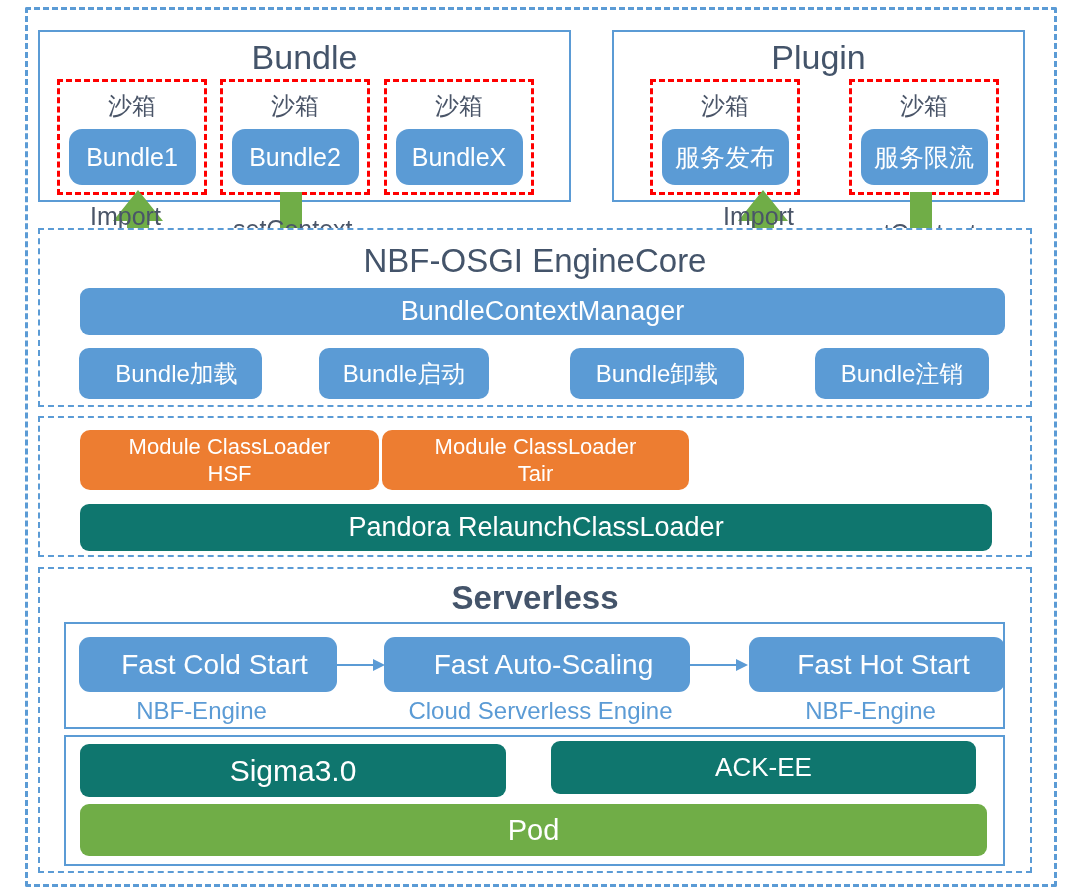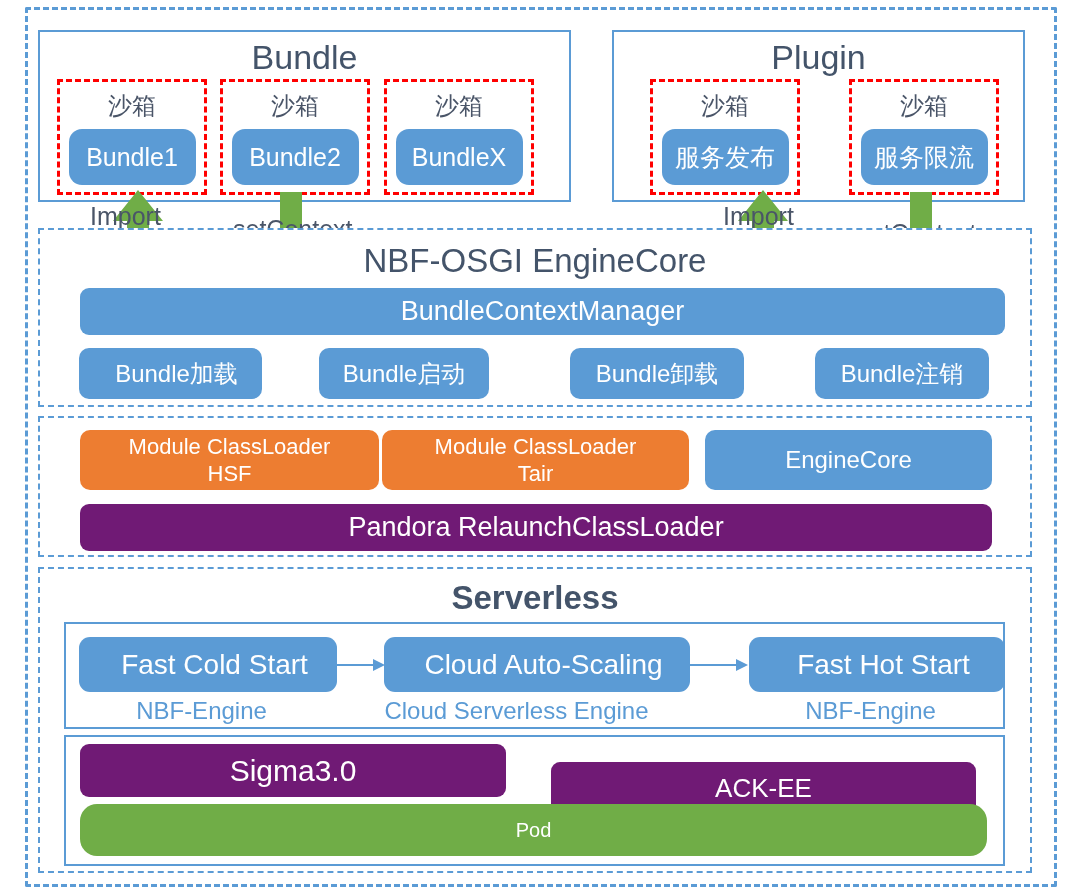--- a/index.html
+++ b/index.html
@@ -23,21 +23,21 @@
   .sandbox .chip{margin-top:7px;width:127px;height:56px;}
   
   .conn-arrow{position:absolute;width:50px;height:99px;}
   .conn-label{position:absolute;font-size:25px;color:#4A5568;line-height:1.2;white-space:pre-line;}
   
   .dashed-section{position:absolute;left:38px;width:990px;border:2px dashed #5B9BD5;background:#fff;}
   .section-title{position:absolute;left:0;right:0;text-align:center;font-size:33px;color:#44546A;}
   .bar{position:absolute;display:flex;align-items:center;justify-content:center;
     border-radius:9px;color:#fff;font-size:27px;}
   .bar.blue{background:#5B9BD5;}
-  .bar.orange{background:#701a75;}
+  .bar.orange{background:#0f766e;}
   .bar.green{background:#70AD47;}
   .action{position:absolute;top:118px;height:51px;background:#5B9BD5;border-radius:10px;
     display:flex;align-items:center;justify-content:center;color:#fff;font-size:24px;}
   .module{position:absolute;top:12px;height:60px;border-radius:10px;
     display:flex;align-items:center;justify-content:center;color:#fff;font-size:22px;
     line-height:1.25;text-align:center;white-space:pre-line;}
   .module.orange{background:#ED7D31;}
   .module.blue{background:#5B9BD5;font-size:24px;}
   
   .inner-box{position:absolute;border:2px solid #5B9BD5;background:#fff;}
@@ -118,38 +118,37 @@
     <div class="action" style="left:279px;width:170px;">Bundle启动</div>
     <div class="action" style="left:530px;width:174px;">Bundle卸载</div>
     <div class="action" style="left:775px;width:174px;">Bundle注销</div>
   </section>
 
   <section class="dashed-section" style="top:416px;height:137px;">
     <div class="module orange" style="left:40px;width:299px;">Module ClassLoader
 HSF</div>
     <div class="module orange" style="left:342px;width:307px;">Module ClassLoader
 Tair</div>
-    <div class="module blue" style="left:665px;width:287px;">EngineCore</div>
     <div class="bar orange" style="left:40px;top:86px;width:912px;height:47px;">Pandora RelaunchClassLoader</div>
   </section>
 
   <section class="dashed-section" style="top:567px;height:302px;">
     <div class="section-title" style="top:10px;font-weight:bold;">Serverless</div>
 
     <div class="inner-box" style="left:24px;top:53px;width:937px;height:103px;">
       <div class="step" style="left:13px;width:245px;">Fast Cold Start</div>
       <div class="connector" style="left:260px;width:56px;"></div>
-      <div class="step" style="left:318px;width:293px;">Cloud Auto-Scaling</div>
+      <div class="step" style="left:318px;width:293px;">Fast Auto-Scaling</div>
       <div class="connector" style="left:613px;width:66px;"></div>
       <div class="step" style="left:683px;width:243px;">Fast Hot Start</div>
       <div class="step-label" style="left:13px;width:245px;">NBF-Engine</div>
-      <div class="step-label" style="left:304px;width:293px;">Cloud Serverless Engine</div>
+      <div class="step-label" style="left:328px;width:293px;">Cloud Serverless Engine</div>
       <div class="step-label" style="left:683px;width:243px;">NBF-Engine</div>
     </div>
 
     <div class="inner-box" style="left:24px;top:166px;width:937px;height:127px;">
       <div class="bar orange" style="left:14px;top:7px;width:426px;height:53px;font-size:30px;">Sigma3.0</div>
-      <div class="bar orange" style="left:485px;top:25px;width:425px;height:53px;font-size:26px;">ACK-EE</div>
-      <div class="bar green" style="left:14px;top:67px;width:907px;height:52px;font-size:20px;border-radius:17px;">Pod</div>
+      <div class="bar orange" style="left:485px;top:4px;width:425px;height:53px;font-size:26px;">ACK-EE</div>
+      <div class="bar green" style="left:14px;top:67px;width:907px;height:52px;font-size:29px;">Pod</div>
     </div>
   </section>
 
 </div>
 
 </body></html>

